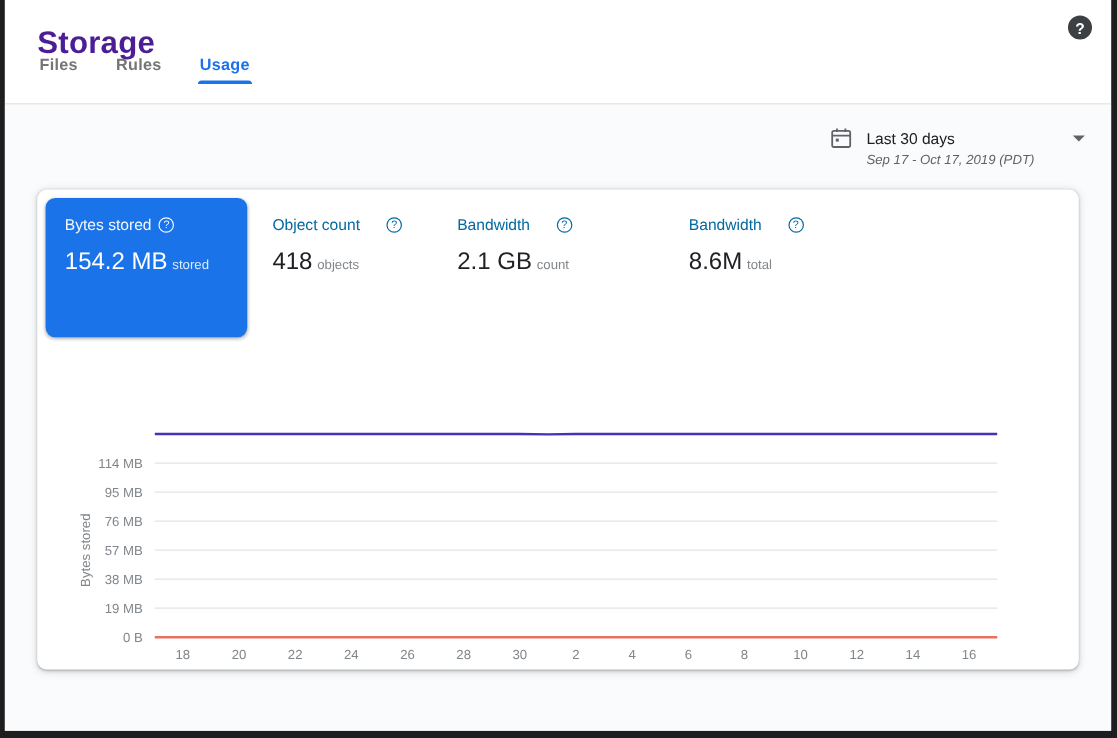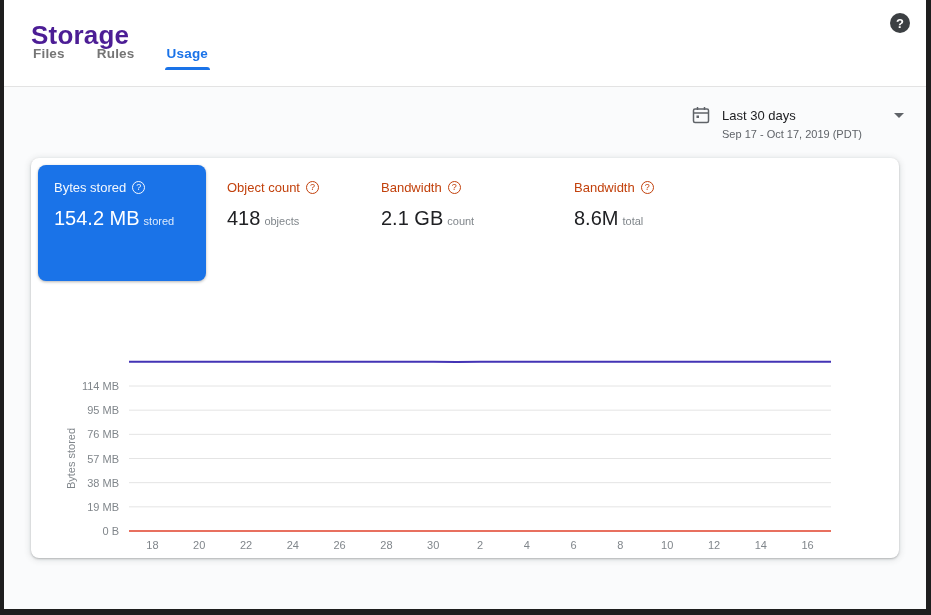--- a/index.html
+++ b/index.html
@@ -36,41 +36,41 @@
   .tabs-divider{position:absolute;left:0;right:0;top:86px;height:1px;background:#e3e3e3;}
 
   .daterange{position:absolute;right:22px;top:106px;width:212px;}
   .dr-row{display:flex;align-items:center;}
   .calendar-icon{width:18px;height:18px;margin-right:12px;flex:none;}
   .dr-label{flex:1;font-size:13px;font-weight:500;color:#202124;}
   .caret{
     width:0;height:0;border-left:5px solid transparent;border-right:5px solid transparent;
     border-top:5px solid #5f6368;margin-left:6px;flex:none;
   }
-  .dr-sub{font-size:11px;color:#5f6368;margin-top:4px;margin-left:30px;white-space:nowrap;}
+  .dr-sub{font-size:11px;color:#5f6368;margin-top:4px;margin-left:30px;white-space:nowrap;font-style:italic;}
 
   .card{
     position:absolute;left:27px;right:27px;top:158px;height:400px;
     background:#ffffff;border-radius:8px;
     box-shadow:0 1px 2px rgba(60,64,67,.3),0 1px 6px 1px rgba(60,64,67,.15);
   }
   .tile{
     position:absolute;left:7px;top:7px;width:168px;height:116px;box-sizing:border-box;
     background:#1a73e8;border-radius:8px;color:#ffffff;padding:15px 16px;
     box-shadow:0 1px 3px rgba(0,0,0,.3);cursor:pointer;
   }
   .tile-label{font-size:13px;display:flex;align-items:center;gap:6px;color:rgba(255,255,255,.95);}
   .tile-value{margin-top:12px;font-size:20px;font-weight:400;}
   .tile-unit{font-size:11px;color:rgba(255,255,255,.85);margin-left:4px;}
   .q-icon{
     width:13px;height:13px;border-radius:50%;border:1px solid currentColor;box-sizing:border-box;
     font-size:9px;line-height:11px;text-align:center;display:inline-block;flex:none;
   }
   .metric{position:absolute;top:22px;cursor:pointer;}
-  .metric-label{font-size:13px;color:#c2410c;display:flex;align-items:center;gap:6px;}
+  .metric-label{font-size:13px;color:#0369a1;display:flex;align-items:center;gap:22px;}
   .metric-value{margin-top:12px;font-size:20px;color:#202124;}
   .metric-unit{font-size:11px;color:#80868b;margin-left:4px;text-align:center;}
   .m-objects{left:196px;}
   .m-bandwidth{left:350px;}
   .m-requests{left:543px;}
 
   .chart-svg{position:absolute;left:30px;top:182px;}
   .chart-svg text{font-family:"Liberation Sans","DejaVu Sans",sans-serif;}
 </style>
 </head>

